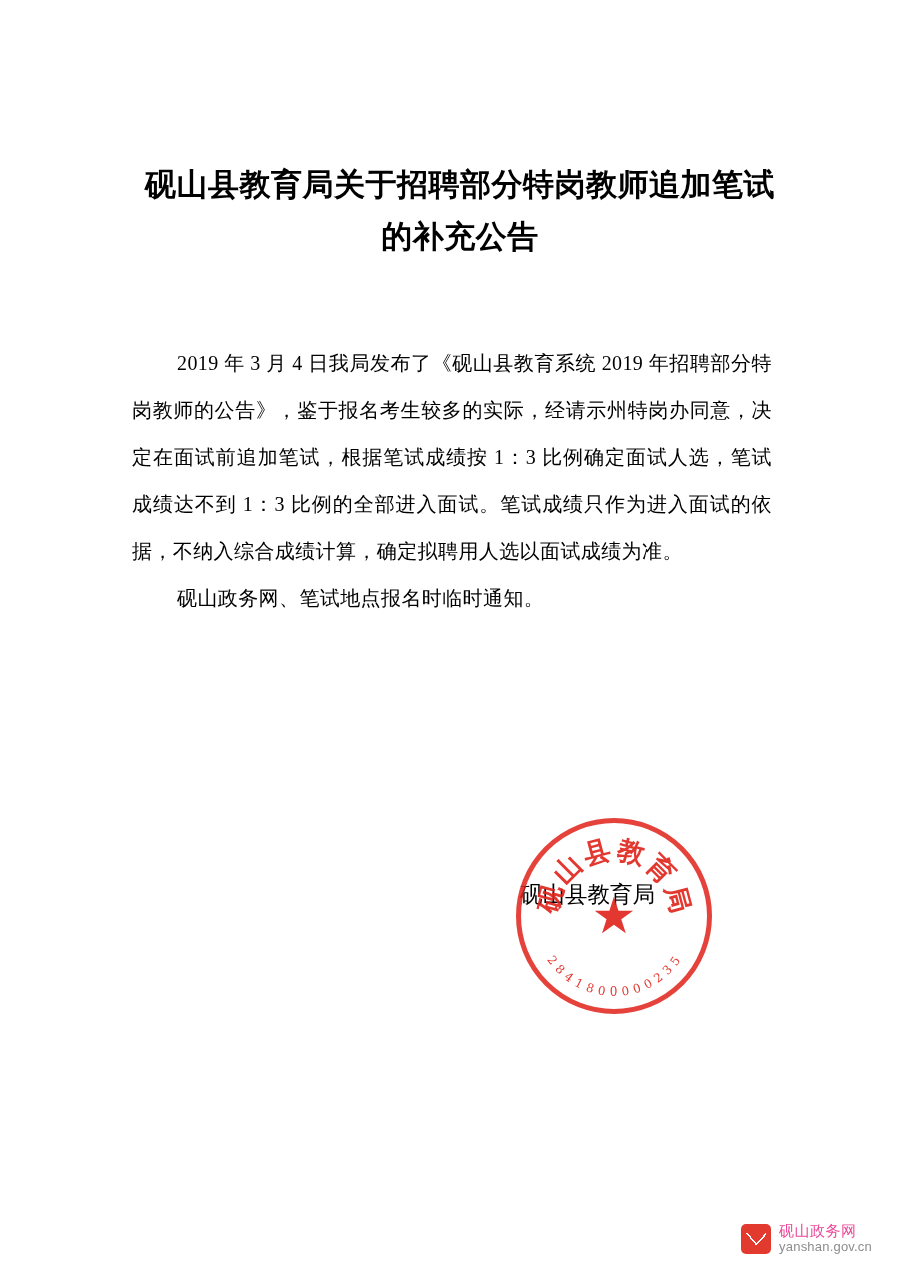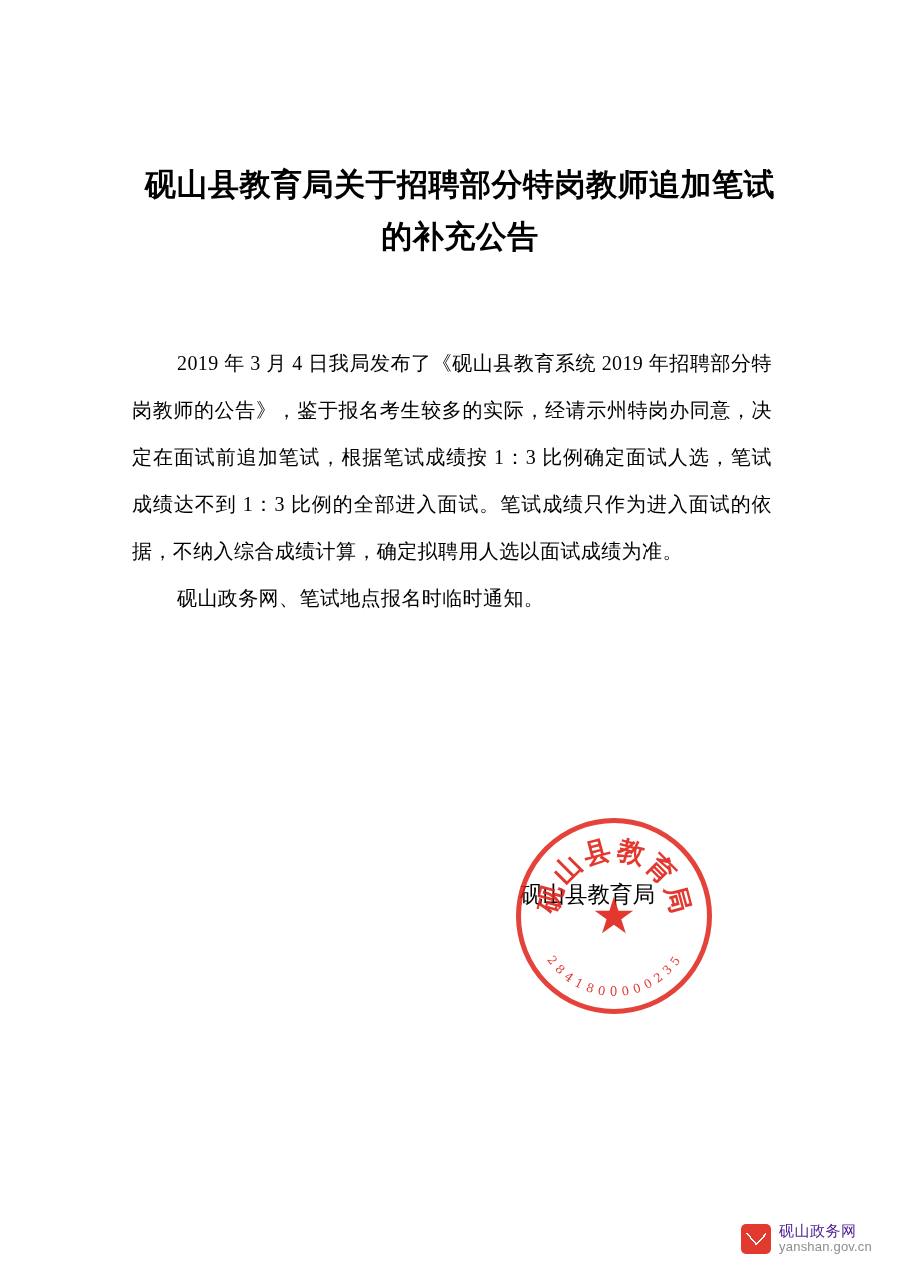--- a/index.html
+++ b/index.html
@@ -159,21 +159,21 @@
     background:
       linear-gradient(to top right, transparent 49%, #fff 49%, #fff 58%, transparent 58%) no-repeat left bottom/10px 12px,
       linear-gradient(to bottom right, transparent 49%, #fff 49%, #fff 58%, transparent 58%) no-repeat right bottom/11px 12px;
   }
   .brand-text {
     line-height: 1.15;
     font-family: "Liberation Sans", "DejaVu Sans", sans-serif;
   }
   .brand-name {
     font-size: 15px;
-    color: #4c1d95;
+    color: #ec4899;
     letter-spacing: 0.5px;
     font-family: "DejaVu Sans", "Liberation Sans", sans-serif;
   }
   .brand-url {
     font-size: 13px;
     color: #8d8d8d;
     letter-spacing: 0.2px;
   }
 </style>
 </head>

